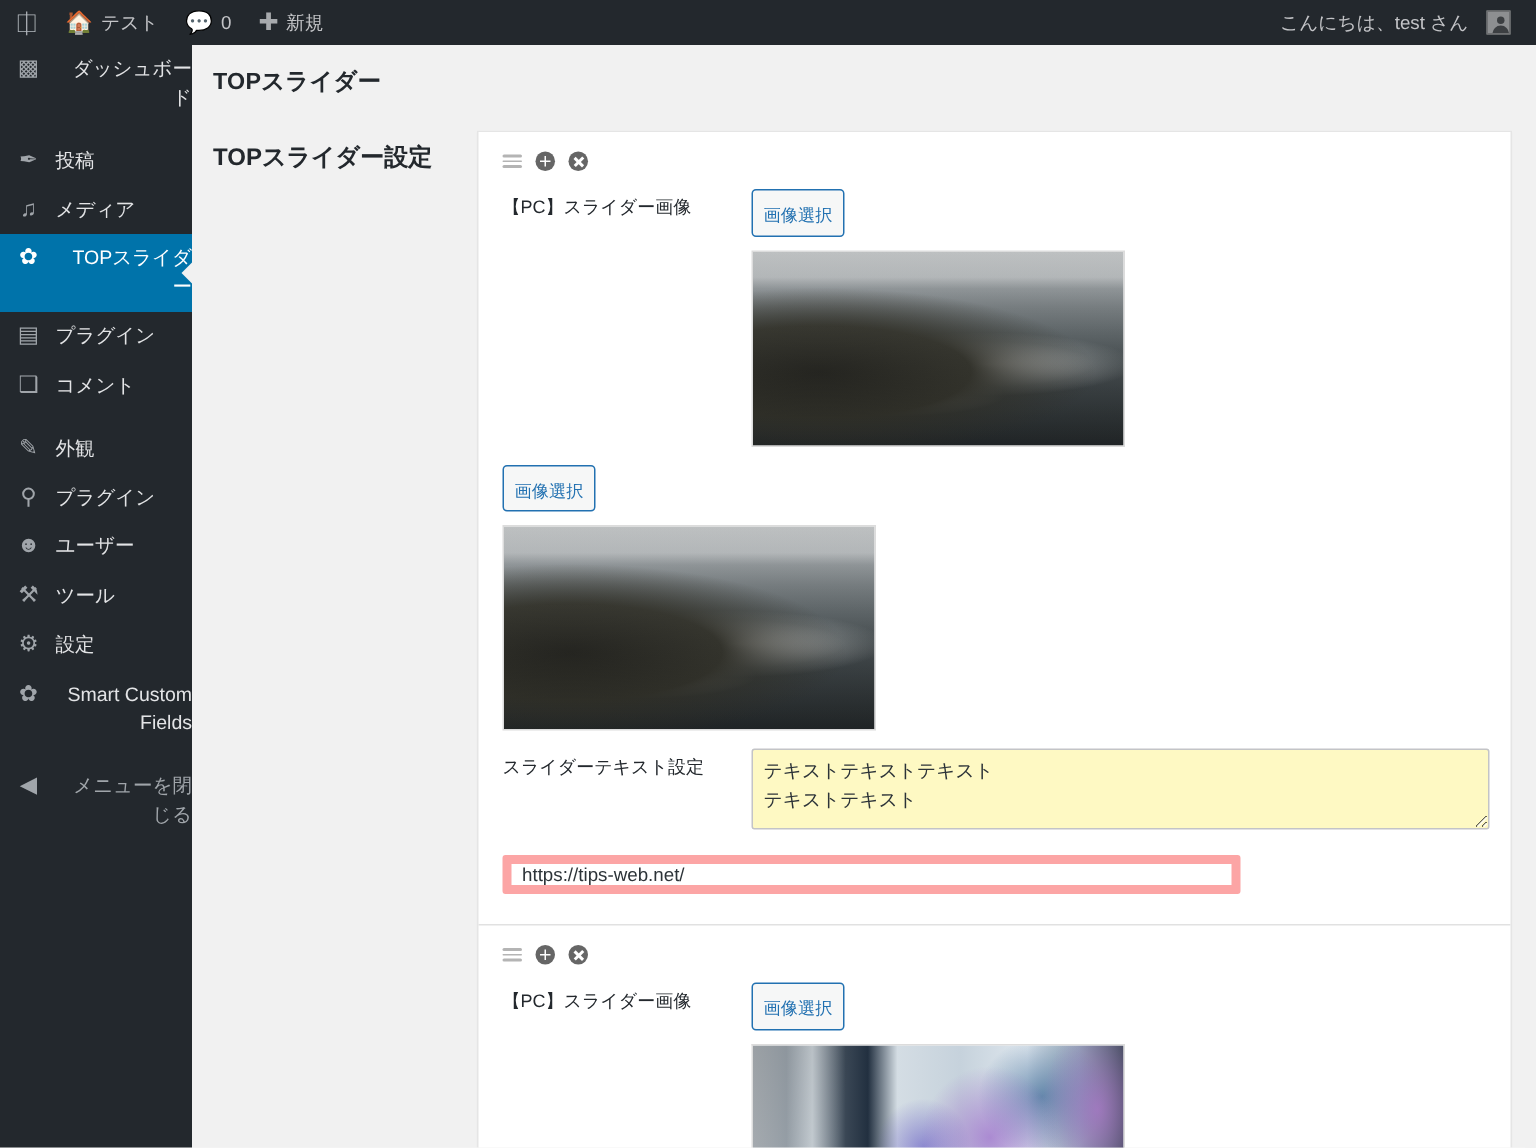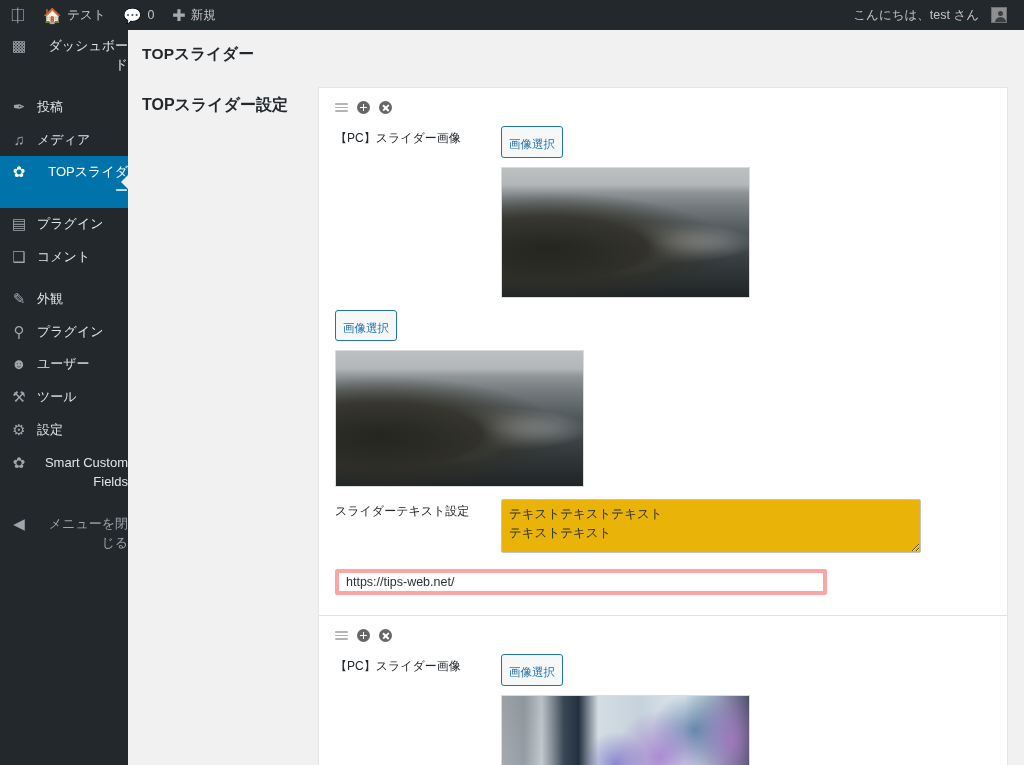--- a/index.html
+++ b/index.html
@@ -201,38 +201,38 @@
     display: block;
     overflow: hidden;
     position: relative;
     background: #9a9a9a;
   }
   .thumb.pc { height: 131px; }
   .thumb.sp { height: 137px; }
   .thumb.last { height: 86px; border-bottom: none; }
 
   textarea.tx {
-    width: 420px; height: 54px;
+    width: 492px; height: 54px;
     font-size: 12.5px;
     font-family: "Liberation Sans", "DejaVu Sans", sans-serif;
     color: #2c3338;
     border: 1px solid #c3c4c7;
     border-radius: 2px;
     padding: 5px 7px;
     line-height: 1.5;
     resize: vertical;
-    background: #eab308;
+    background: #fef9c3;
     outline: none;
   }
   input.tf {
     width: 492px; height: 26px;
     font-size: 12.5px;
     font-family: "Liberation Sans", "DejaVu Sans", sans-serif;
     color: #2c3338;
-    border: 4px solid #fca5a5;
+    border: 6px solid #fca5a5;
     border-radius: 2px;
     padding: 2px 7px;
     background: #fff;
     outline: none;
   }
 </style>
 </head>
 <body>
 
 <div id="adminbar">

